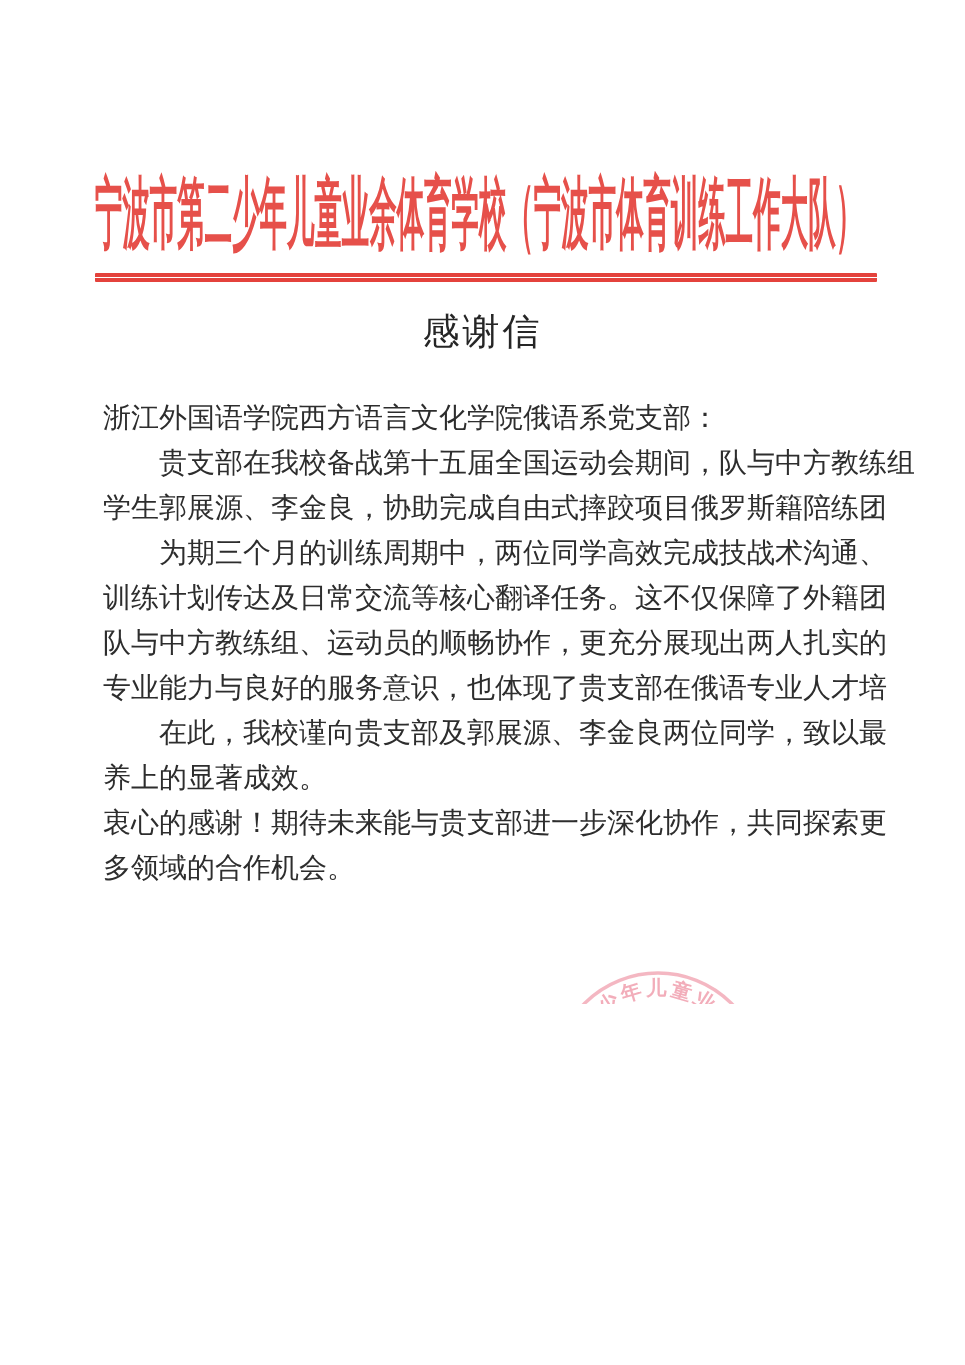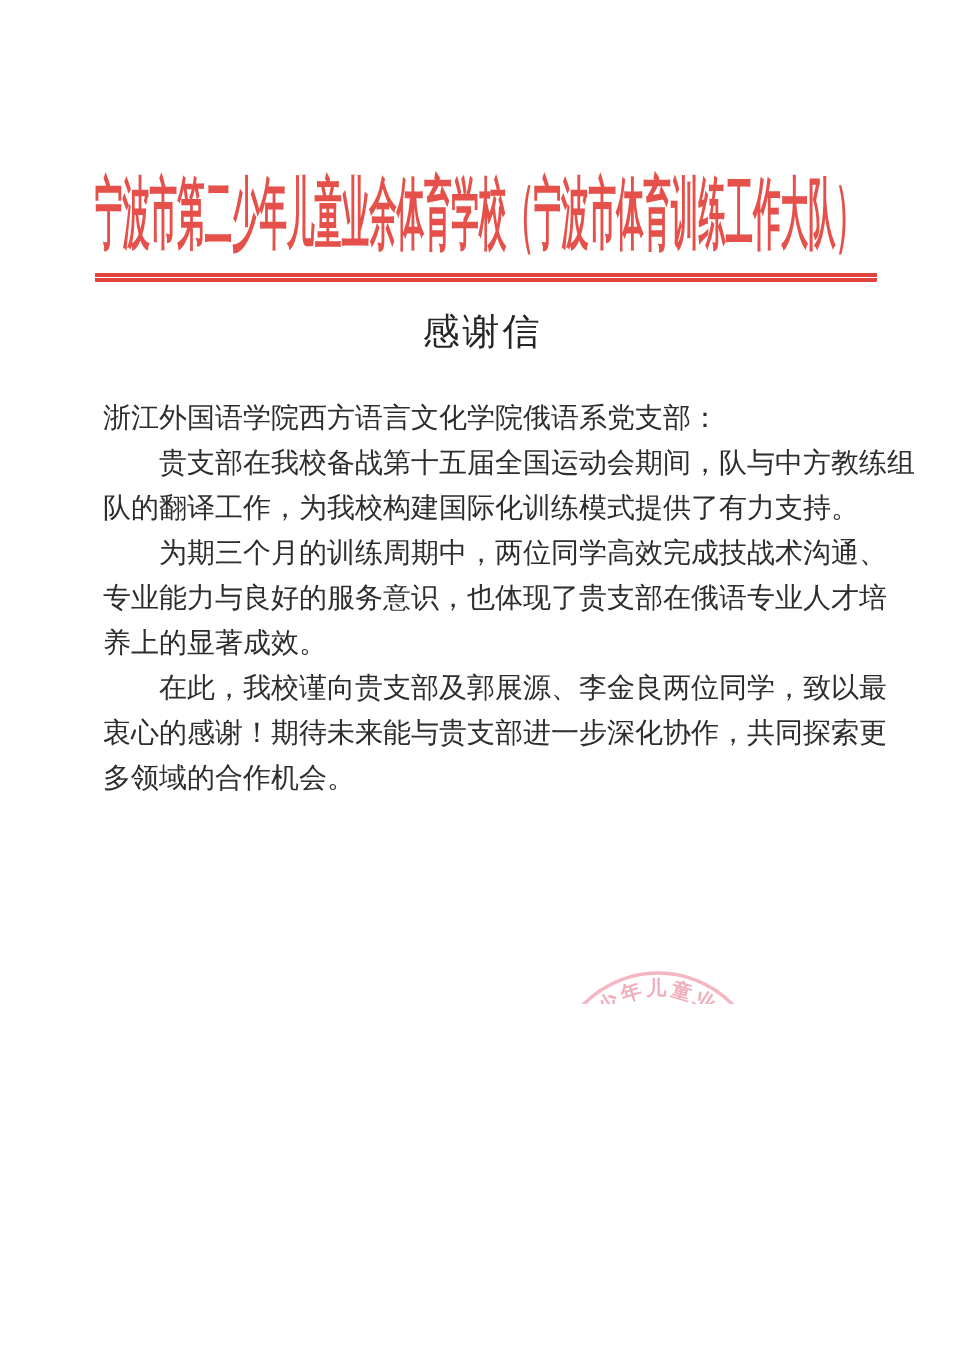--- a/index.html
+++ b/index.html
@@ -111,25 +111,27 @@
     <text x="0" y="82" font-size="78" textLength="768" lengthAdjust="spacingAndGlyphs" fill="#e6504a">宁波市第二少年儿童业余体育学校（宁波市体育训练工作大队）</text>
   </svg>
 
   <div class="header-rule"></div>
 
   <div class="letter-title">感谢信</div>
 
   <div class="letter-body">
     <div class="body-line">浙江外国语学院西方语言文化学院俄语系党支部：</div>
     <div class="body-line">　　贵支部在我校备战第十五届全国运动会期间，队与中方教练组</div>
-    <div class="body-line">队的翻译工作，为我校构建国际化训练模式提供了有力支持。</div>
+    <div class="body-line">学生郭展源、李金良，协助完成自由式摔跤项目俄罗斯籍陪练团</div>
     <div class="body-line">　　为期三个月的训练周期中，两位同学高效完成技战术沟通、</div>
+    <div class="body-line">训练计划传达及日常交流等核心翻译任务。这不仅保障了外籍团</div>
+    <div class="body-line">队与中方教练组、运动员的顺畅协作，更充分展现出两人扎实的</div>
     <div class="body-line">专业能力与良好的服务意识，也体现了贵支部在俄语专业人才培</div>
+    <div class="body-line">　　在此，我校谨向贵支部及郭展源、李金良两位同学，致以最</div>
     <div class="body-line">养上的显著成效。</div>
-    <div class="body-line">　　在此，我校谨向贵支部及郭展源、李金良两位同学，致以最</div>
     <div class="body-line">衷心的感谢！期待未来能与贵支部进一步深化协作，共同探索更</div>
     <div class="body-line">多领域的合作机会。</div>
   </div>
 
   <svg class="seal" viewBox="0 0 240 240">
     <defs>
       <path id="sealArc" d="M 52.8 167 A 82 82 0 1 1 187.2 167" fill="none"></path>
       <path id="sealSerialArc" d="M 76 172 A 76 76 0 0 0 168 170" fill="none"></path>
     </defs>
     <circle cx="120" cy="120" r="104" fill="none" stroke="#ee8fa0" stroke-width="3.5" opacity="0.75"></circle>

